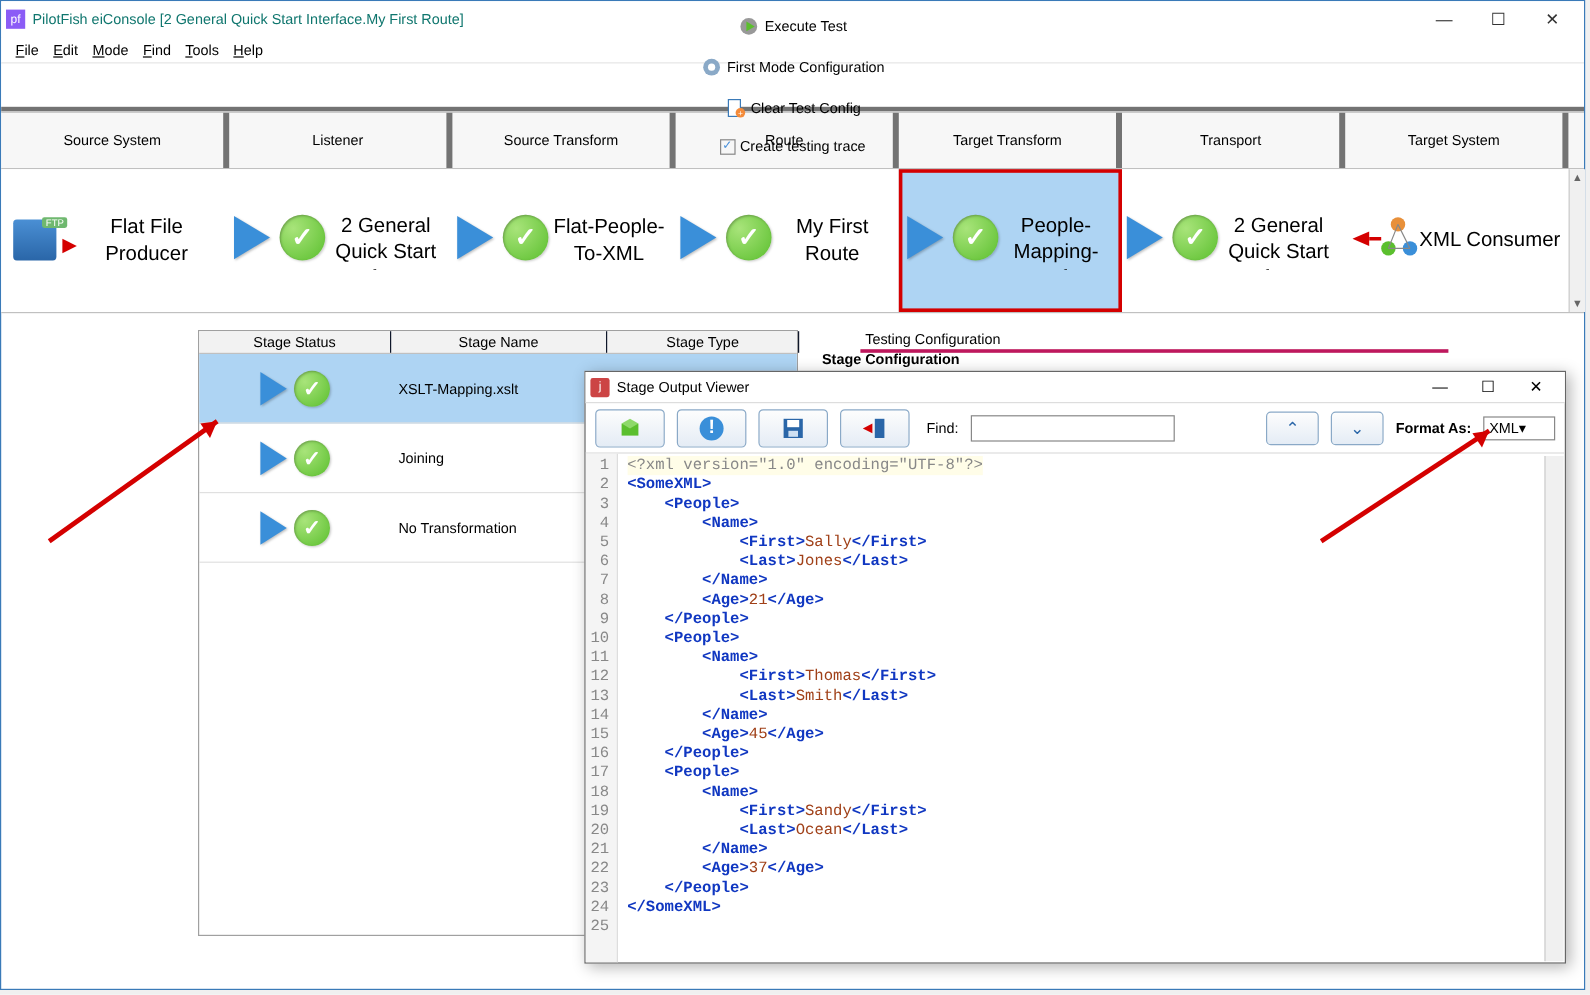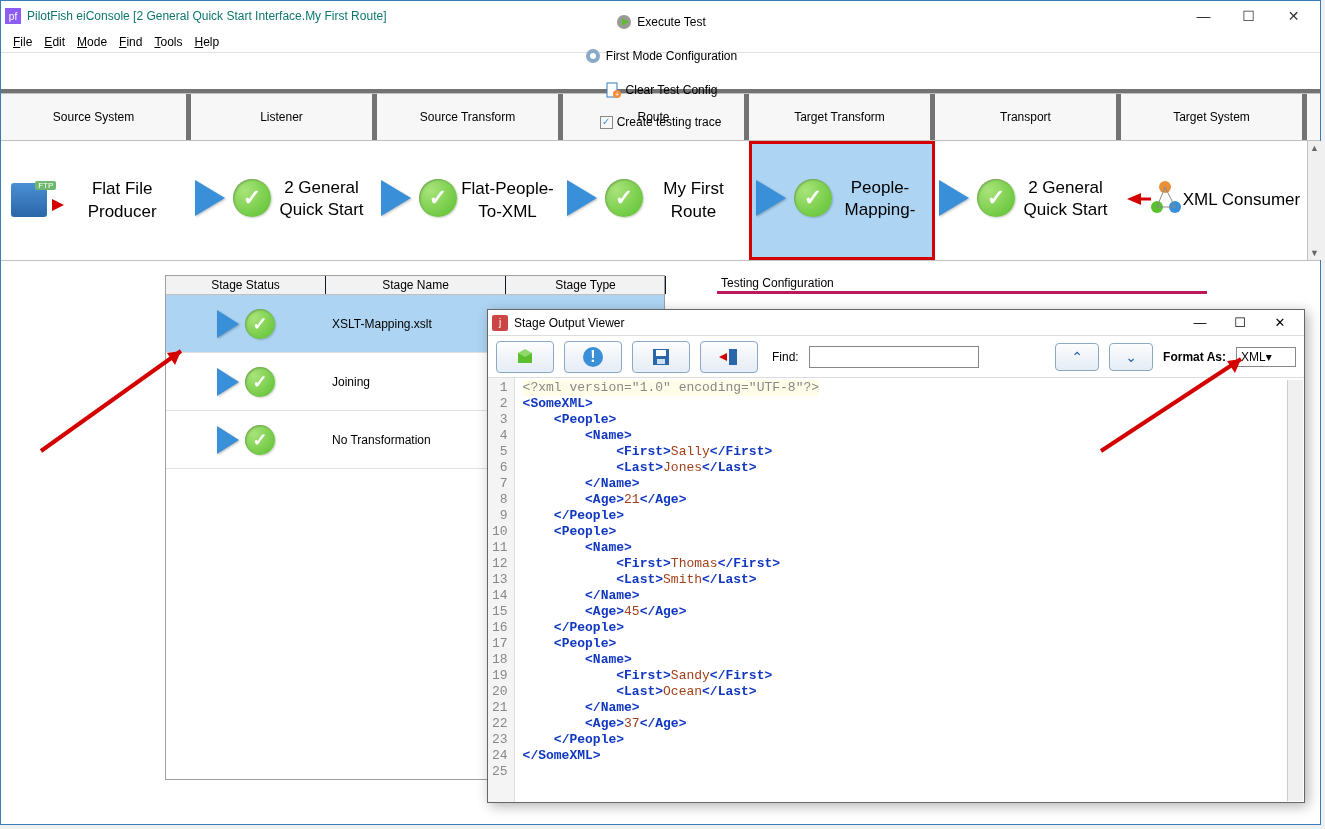--- a/index.html
+++ b/index.html
@@ -405,20 +405,21 @@
               <div class="play-tri"></div>
               <div class="check-circ">✓</div>
             </div>
           <div class="obj-name">No Transformation</div>
         </div>
         <div style="height:310px;"></div>
       </div>
     </div>
 
     <div class="testing-header">Testing Configuration</div>
+    <div class="stage-config-header">Stage Configuration</div>
 
     <div class="viewer-window">
       <div class="viewer-title">
         <span class="vt-icon">j</span>
         <span class="vt-text">Stage Output Viewer</span>
         <div class="vw-controls">
           <div class="vw-btn">—</div>
           <div class="vw-btn">☐</div>
           <div class="vw-btn">✕</div>
         </div>

